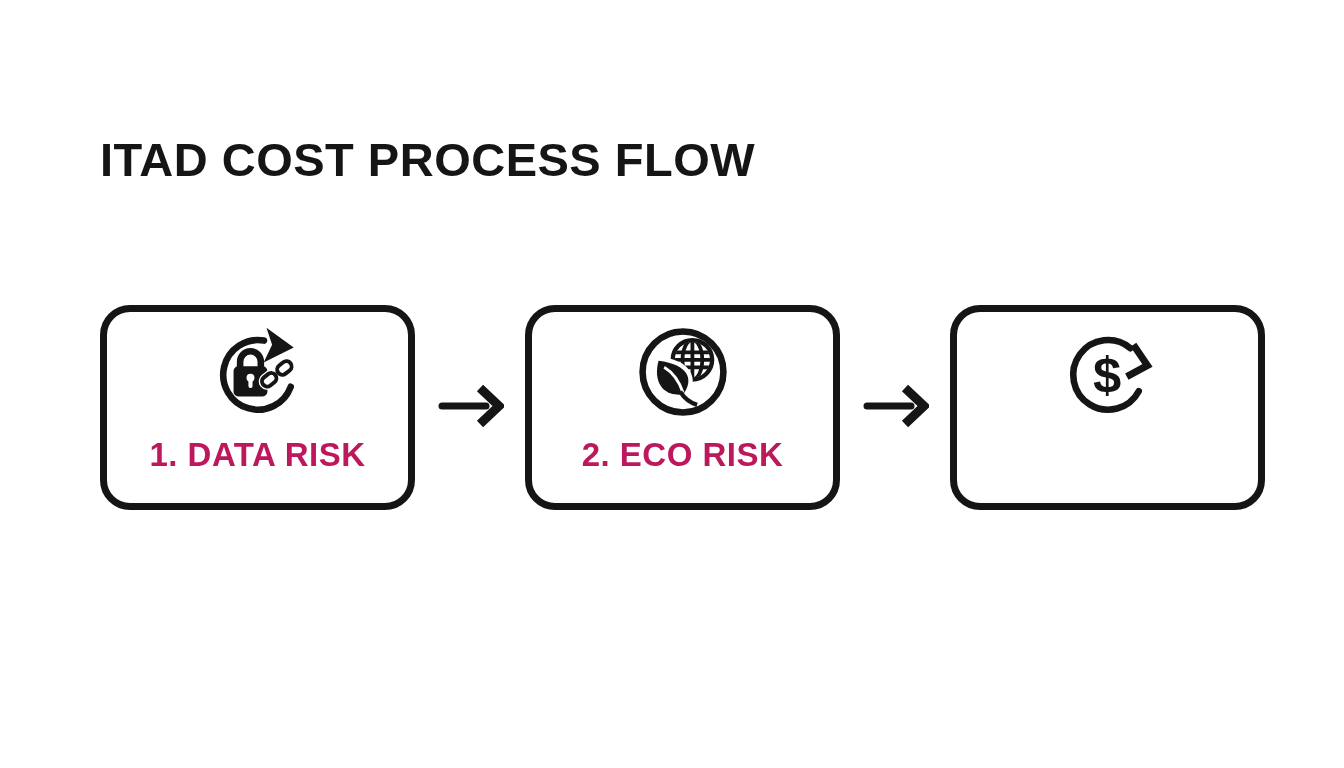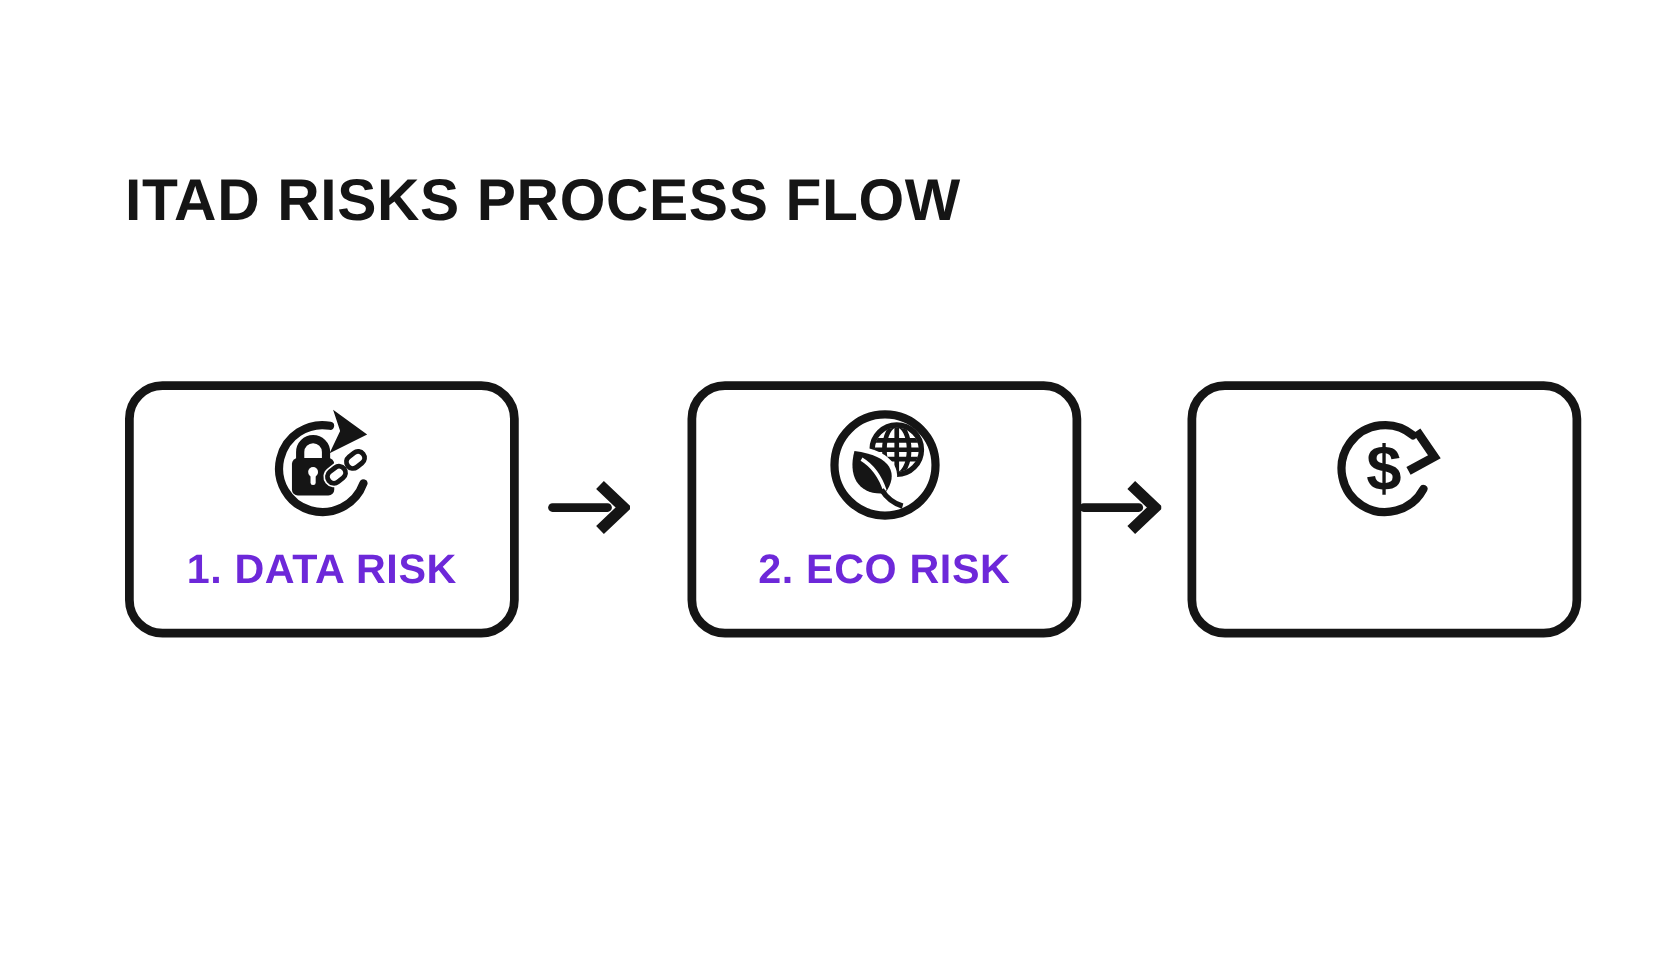--- a/index.html
+++ b/index.html
@@ -29,49 +29,49 @@
     width:315px;height:205px;
     box-sizing:border-box;
     border:7px solid #151515;
     border-radius:30px;
     background:#ffffff;
     display:flex;
     flex-direction:column;
     align-items:center;
   }
   .step-box.pos-1{left:100px;}
-  .step-box.pos-2{left:550px;text-align:center;}
+  .step-box.pos-2{left:525px;text-align:center;}
   .step-box.pos-3{left:950px;}
   .step-icon{
     width:94px;height:94px;
     margin-top:13px;
     flex:0 0 auto;
   }
   .step-label{
     margin-top:17px;
     font-size:33px;
     font-weight:800;
     letter-spacing:0.5px;
     white-space:nowrap;
-    color:#6d28d9;
+    color:#be185d;
   }
   .flow-arrow{
     position:absolute;
     top:78px;
     width:66px;height:46px;
   }
   .flow-arrow.gap-1{left:438px;}
   .flow-arrow.gap-2{left:863px;}
 </style>
 </head>
 <body>
 
 <div class="stage">
 
-  <div class="diagram-title">ITAD RISKS PROCESS FLOW</div>
+  <div class="diagram-title">ITAD COST PROCESS FLOW</div>
 
   <div class="flow-row">
 
     <div class="step-box pos-1">
       <svg class="step-icon" viewBox="0 0 100 100">
 
         <path d="M56.4,16.6 A37,37 0 1 0 84.8,65.7" fill="none" stroke="#151515" stroke-width="7" stroke-linecap="round"></path>
         <polygon points="59,3 88,24 56,40 65,21" fill="#151515"></polygon>
 
         <path d="M31,46 v-7 a11,11 0 0 1 22,0 v7" fill="none" stroke="#151515" stroke-width="7"></path>

